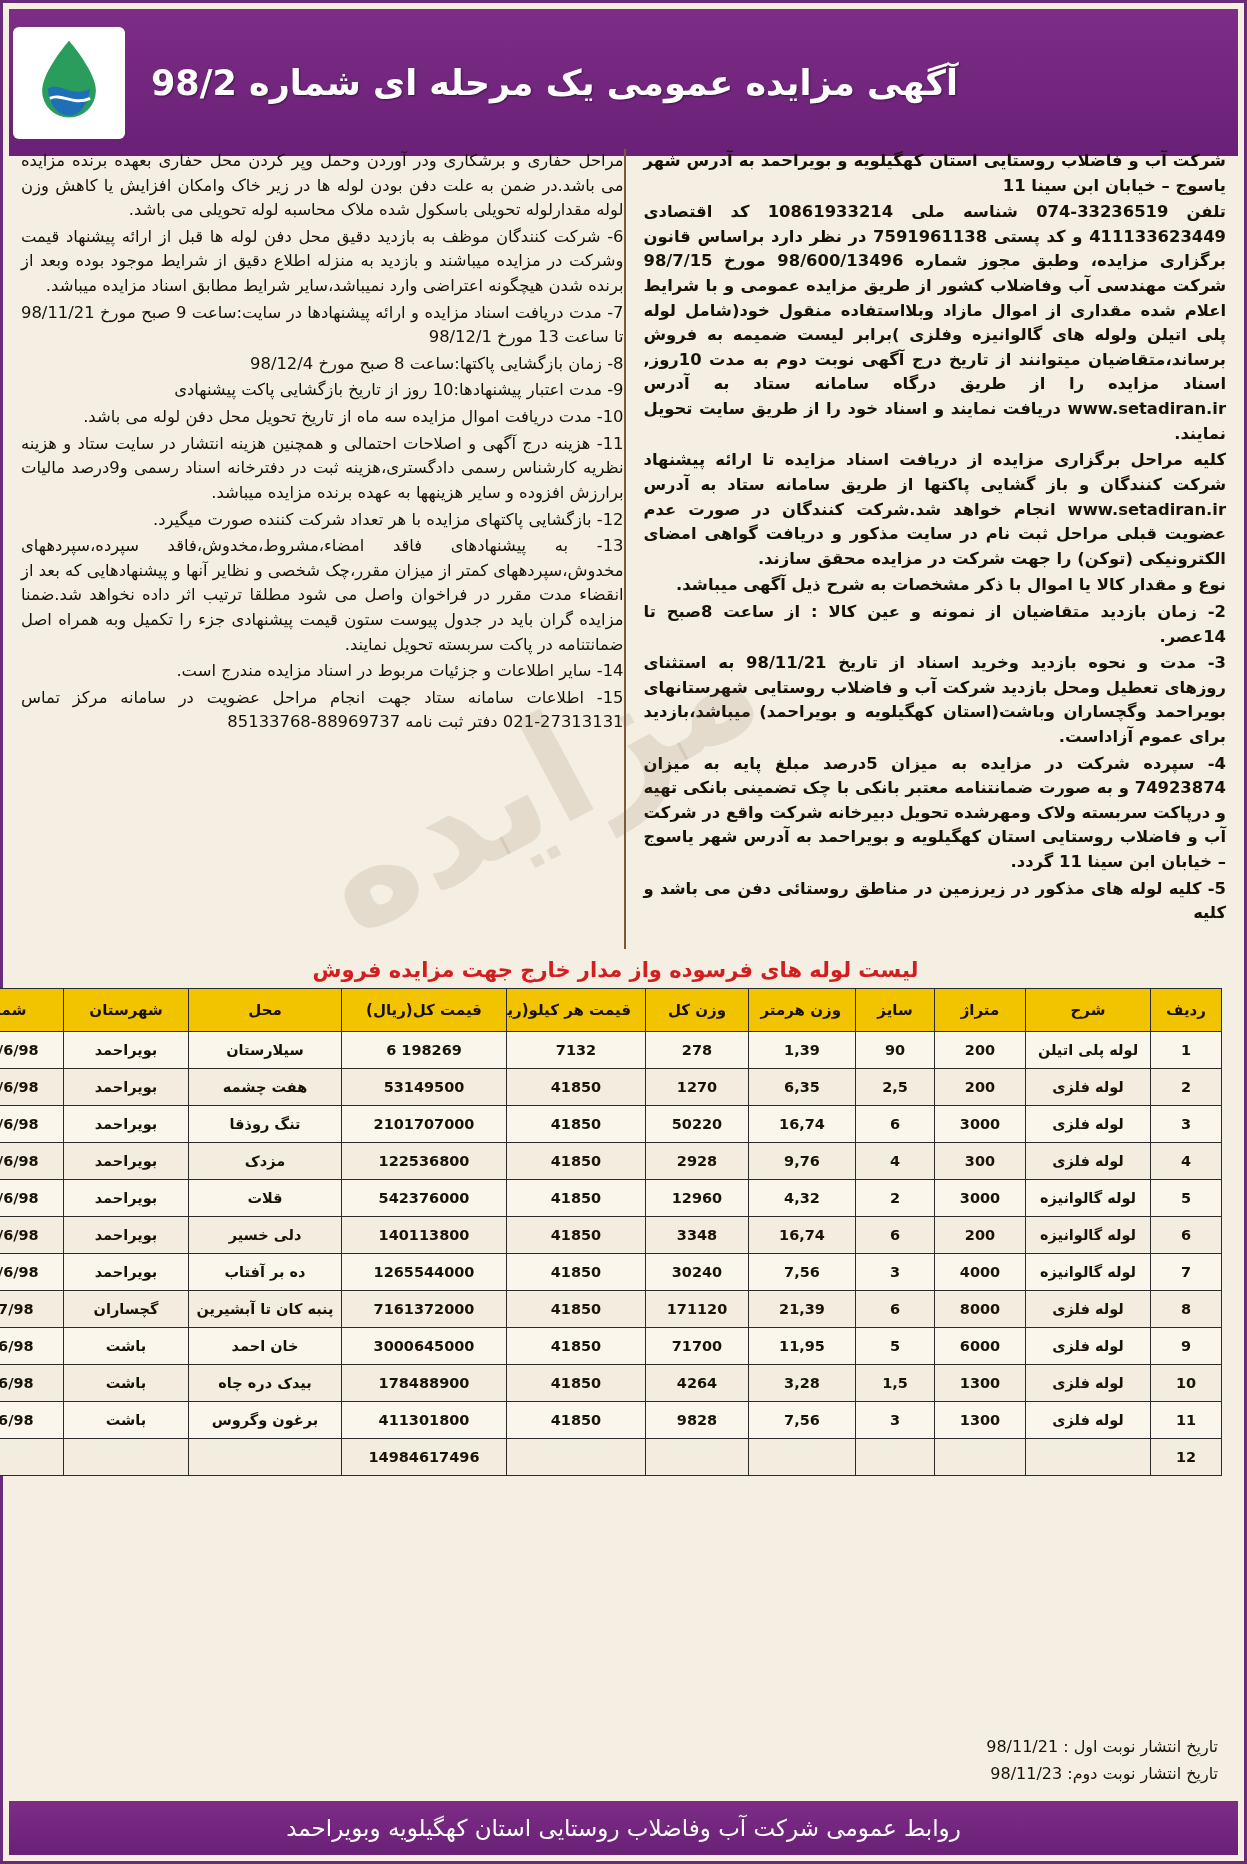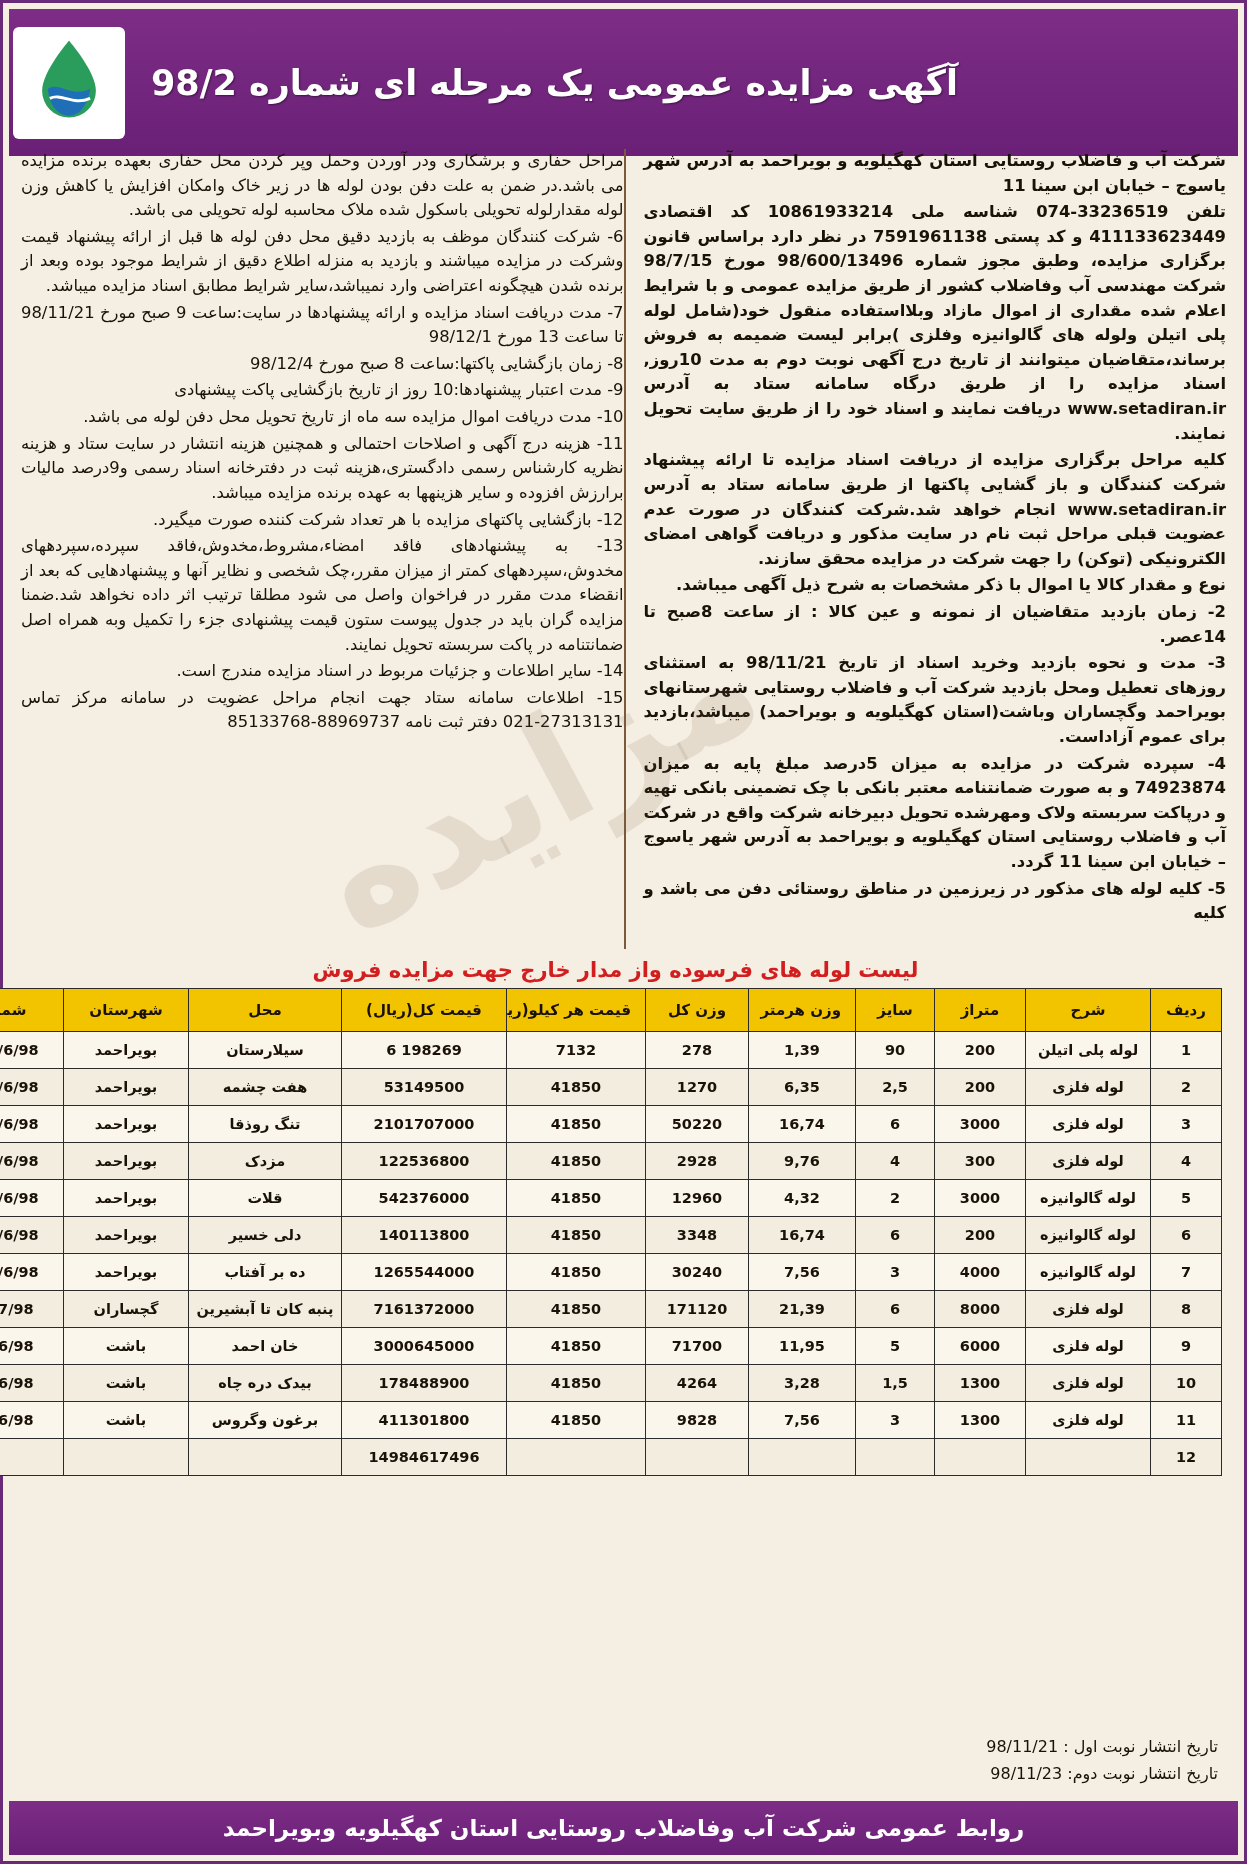--- a/index.html
+++ b/index.html
@@ -107,21 +107,21 @@
   .c-name{width:128px;}
   
   .dates{
     position:absolute;bottom:74px;right:26px;
     font-size:16px;line-height:1.7;direction:rtl;text-align:right;
   }
   .footer{
     position:absolute;bottom:6px;left:6px;right:6px;height:54px;
     background:linear-gradient(180deg,#7d2d86 0%,#6a2077 100%);
     color:#fff;display:flex;align-items:center;justify-content:center;
-    font-size:23px;font-weight:bold;direction:rtl;
+    font-size:23px;font-weight:normal;direction:rtl;
     box-sizing:border-box;
   }
   
   .watermark{
     position:absolute;top:690px;left:300px;
     font-size:150px;color:rgba(120,90,60,.13);
     font-weight:bold;transform:rotate(-28deg);
     pointer-events:none;direction:rtl;
   }
 </style>

